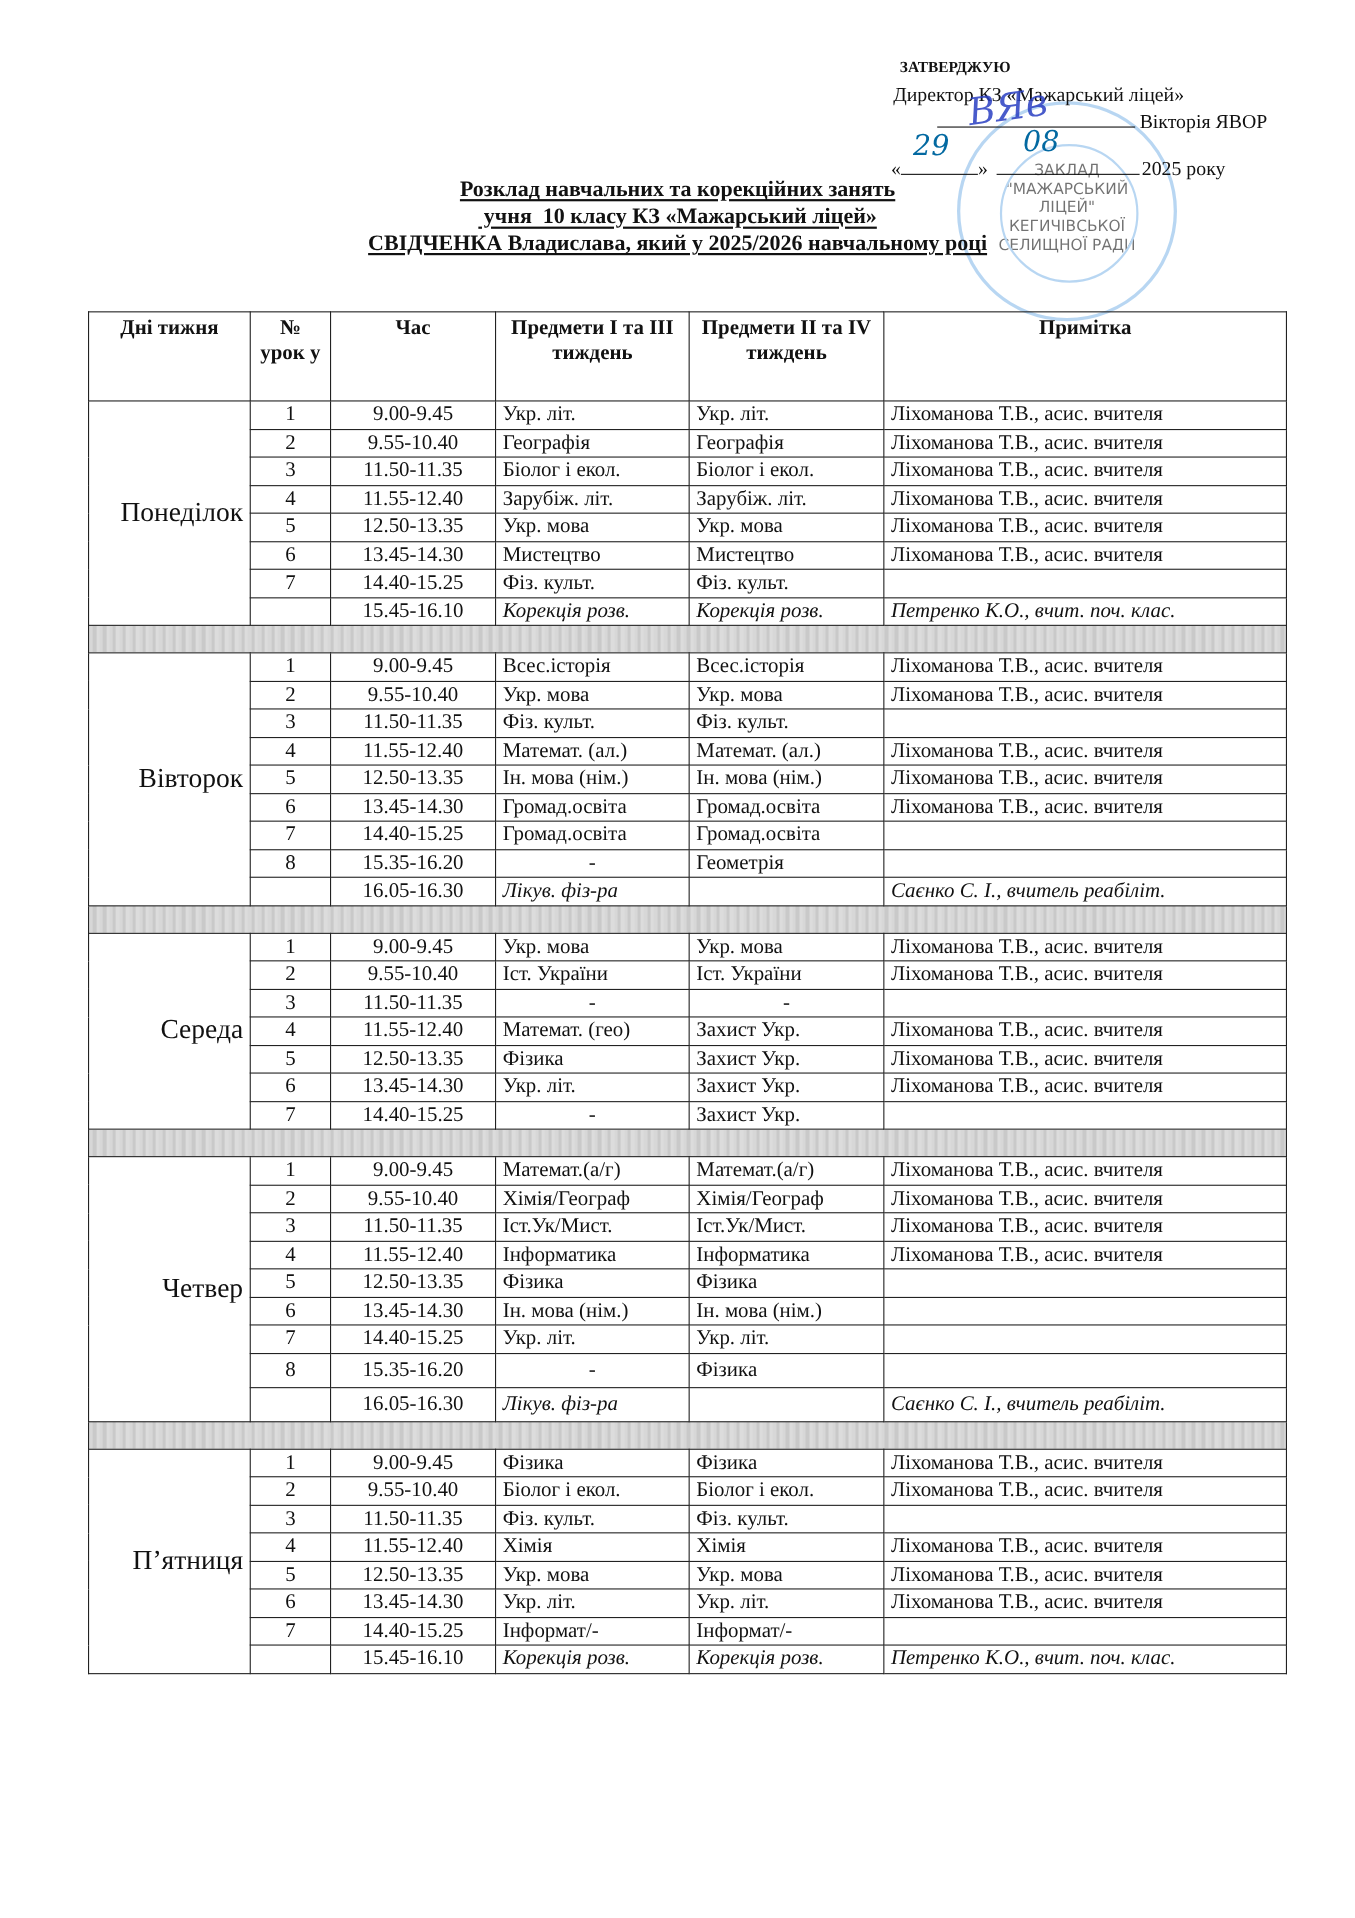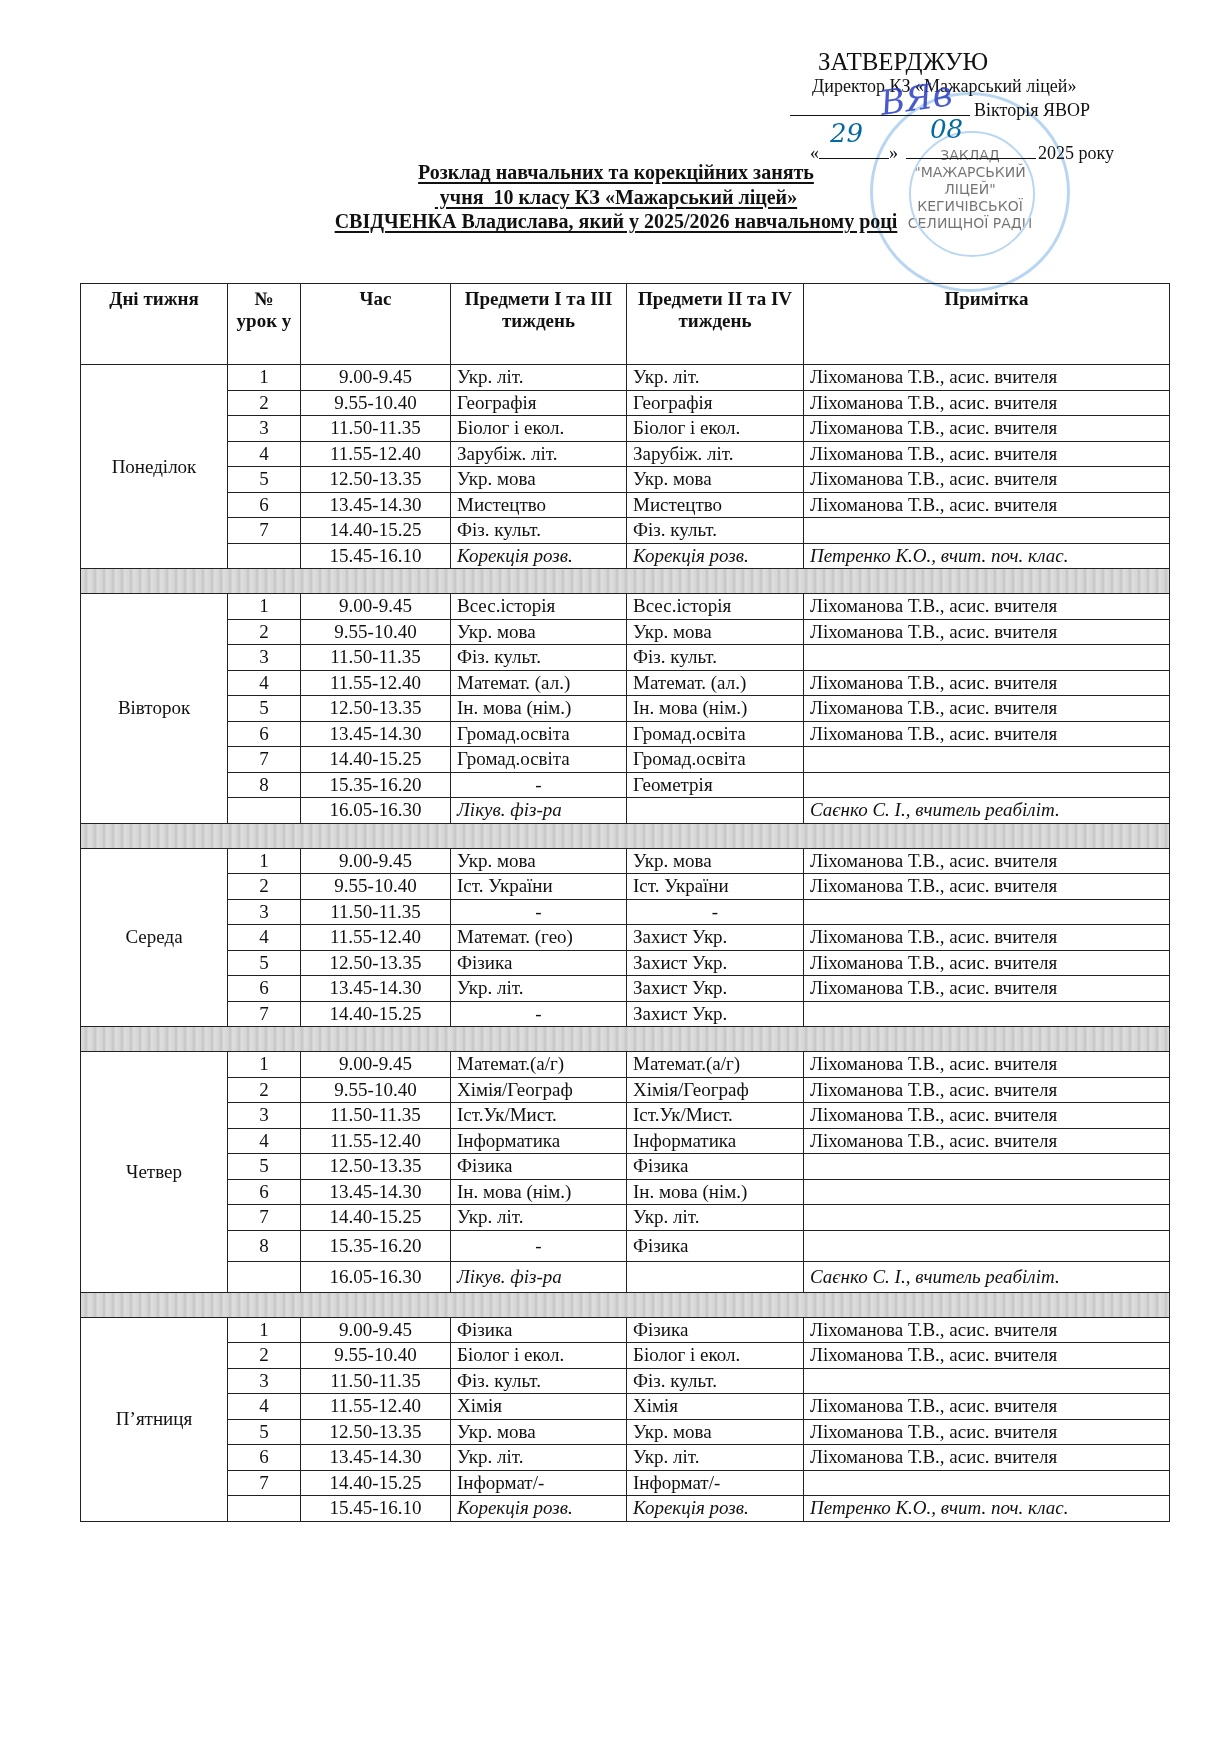--- a/index.html
+++ b/index.html
@@ -4,24 +4,24 @@
 <style>
   html, body { margin: 0; padding: 0; background: #ffffff; }
   body {
     width: 1232px; height: 1744px; position: relative; overflow: hidden;
     font-family: "Liberation Serif", "DejaVu Serif", serif; color: #111;
   }
   .approval {
     position: absolute; left: 790px; top: 50px; width: 380px;
     font-size: 18px; line-height: 24px;
   }
-  .approval .hdr { font-weight: normal; font-size: 25px; padding-left: 28px; }
+  .approval .hdr { font-weight: bold; font-size: 14px; padding-left: 28px; }
   .approval .line { white-space: nowrap; }
   .approval .dir { padding-left: 22px; }
-  .approval .name { text-align: left; padding-right: 18px; }
+  .approval .name { text-align: right; padding-right: 18px; }
   .approval .name .blank { display: inline-block; width: 180px; border-bottom: 1px solid #111; height: 16px; vertical-align: baseline; margin-right: 4px; }
   .approval .date { padding-left: 20px; margin-top: 19px; }
   .approval .date .b1 { display: inline-block; width: 70px; border-bottom: 1px solid #111; height: 16px; }
   .approval .date .b2 { display: inline-block; width: 130px; border-bottom: 1px solid #111; height: 16px; margin: 0 2px 0 8px; }
   .sig {
     position: absolute; left: 880px; top: 78px; font-family: "DejaVu Serif", serif;
     font-style: italic; font-size: 34px; color: #2a3fc2; transform: rotate(-8deg); opacity: 0.85;
   }
   .sig-date { position: absolute; font-style: italic; font-size: 26px; color: #0369a1; font-family: "DejaVu Serif", serif; }
   .stamp {
@@ -41,21 +41,21 @@
   .title div span { text-decoration: underline; text-underline-offset: 3px; text-decoration-thickness: 2px; }
   table.sched {
     position: absolute; left: 80px; top: 283px; width: 1089px;
     border-collapse: collapse; table-layout: fixed; font-size: 19px;
   }
   table.sched th, table.sched td {
     border: 1.5px solid #222; padding: 0 6px; height: 24.5px; line-height: 22px;
     vertical-align: middle; overflow: hidden; white-space: nowrap;
   }
   table.sched th { font-weight: bold; font-size: 19px; vertical-align: top; text-align: center; line-height: 22px; padding-top: 4px; height: 76px; white-space: normal; }
-  td.day { text-align: center; font-size: 19px; border-radius: 32px; }
+  td.day { text-align: right; font-size: 25px; border-radius: 32px; }
   td.num, td.time { text-align: center; }
   td.subj { text-align: left; }
   td.subj.dash { text-align: center; }
   td.note { text-align: left; padding-left: 10px; }
   .it { font-style: italic; }
   tr.sep td {
     height: 24px; padding: 0;
     background: repeating-linear-gradient(90deg, #d7d7d7 0 3px, #c9c9c9 3px 6px, #dcdcdc 6px 9px);
   }
   tr.tall td { height: 30px; }

